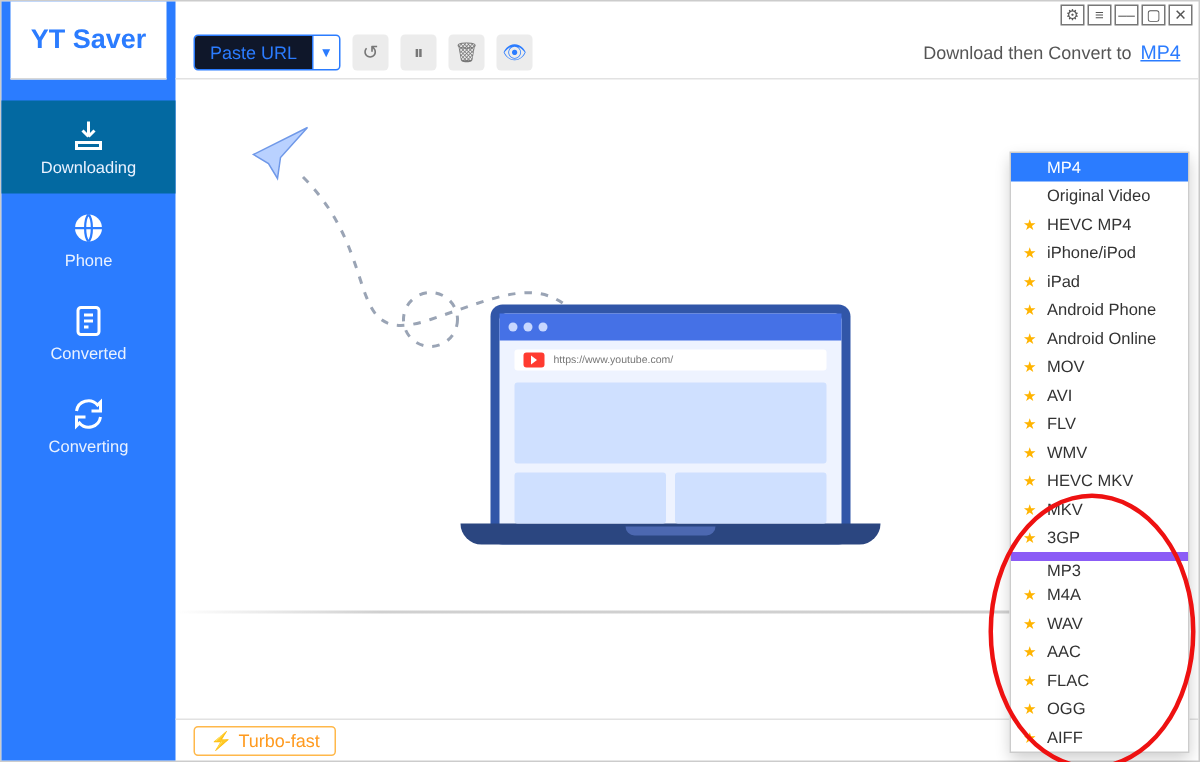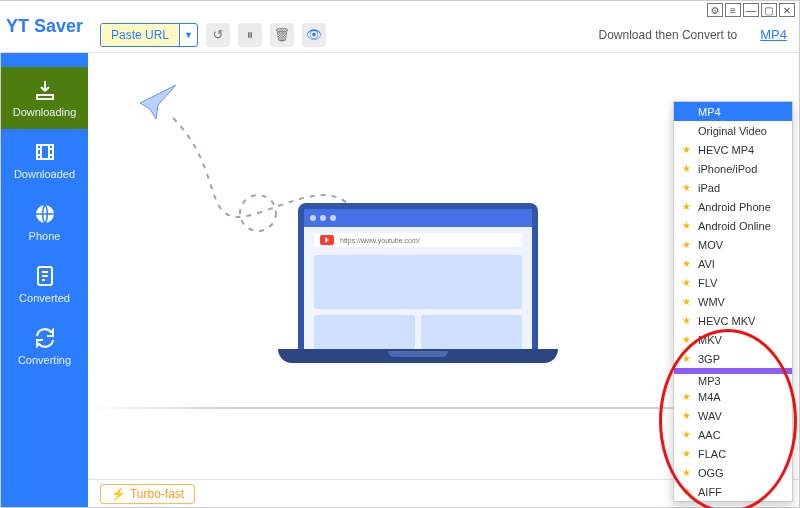--- a/index.html
+++ b/index.html
@@ -1,39 +1,39 @@
 <!DOCTYPE html>
 <html><head>
 <meta charset="utf-8">
 <style>
   * { box-sizing: border-box; margin: 0; padding: 0; }
   html, body { width: 800px; height: 508px; font-family: -apple-system, "Segoe UI", Arial, sans-serif; overflow: hidden; background: #fff; }
   .app { display: flex; width: 800px; height: 508px; border: 1px solid #ccc; position: relative; }
 
   
-  .sidebar { width: 87px; background: #2b7cff; color: #fff; display: flex; flex-direction: column; align-items: center; }
+  .sidebar { width: 116px; background: #2b7cff; color: #fff; display: flex; flex-direction: column; align-items: center; }
   .brand { width: 104px; height: 52px; background: #fff; color: #2b7cff; display: flex; align-items: center; justify-content: center; font-weight: 700; font-size: 18px; border-bottom: 1px solid #d8d8d8; }
   .nav { width: 100%; display: flex; flex-direction: column; padding-top: 14px; }
   .nav-item { display: flex; flex-direction: column; align-items: center; justify-content: center; height: 62px; font-size: 11px; color: #eaf2ff; cursor: pointer; }
-  .nav-item.active { background: #4d7c0f; }
+  .nav-item.active { background: #0369a1; }
   .nav-item .ico { width: 24px; height: 24px; margin-bottom: 4px; }
 
   
   .main { flex: 1; display: flex; flex-direction: column; position: relative; }
   .titlebar { height: 16px; display: flex; justify-content: flex-end; align-items: center; gap: 2px; padding: 2px 4px 0 0; }
   .titlebar .tb { width: 16px; height: 14px; border: 1px solid #777; display: flex; align-items: center; justify-content: center; font-size: 10px; color: #555; background: #fff; cursor: pointer; }
 
   .toolbar { height: 36px; display: flex; align-items: center; padding: 0 12px; gap: 8px; border-bottom: 1px solid #e2e2e2; }
   .paste { display: flex; border: 1px solid #2b7cff; border-radius: 3px; height: 24px; overflow: hidden; }
-  .paste-main { color: #2b7cff; font-size: 12px; padding: 0 10px; display: flex; align-items: center; background: #fef9c3; cursor: pointer; }
+  .paste-main { color: #2b7cff; font-size: 12px; padding: 0 10px; display: flex; align-items: center; background: #0f172a; cursor: pointer; }
   .paste-drop { width: 18px; border-left: 1px solid #2b7cff; display: flex; align-items: center; justify-content: center; color: #2b7cff; font-size: 9px; cursor: pointer; }
   .circ { width: 24px; height: 24px; border-radius: 3px; background: #ececec; display: flex; align-items: center; justify-content: center; color: #777; cursor: pointer; font-size: 13px; }
   .circ.eye { color: #2b7cff; }
   .toolbar-spacer { flex: 1; }
-  .convert-to { font-size: 12px; color: #555; display: flex; align-items: center; gap: 23px; }
+  .convert-to { font-size: 12px; color: #555; display: flex; align-items: center; gap: 6px; }
   .convert-link { color: #2b7cff; text-decoration: underline; cursor: pointer; font-size: 13px; }
 
   .content { flex: 1; position: relative; }
 
   
   .illus { position: absolute; left: 0; right: 0; top: 0; bottom: 0; }
   .plane { position: absolute; left: 50px; top: 30px; }
   .path { position: absolute; left: 80px; top: 60px; }
   .laptop { position: absolute; left: 190px; top: 150px; width: 280px; }
   .lap-screen { width: 240px; height: 160px; background: #3156a8; border-radius: 8px; margin: 0 auto; padding: 6px; }
@@ -75,27 +75,20 @@
 
   <div class="sidebar">
     <div class="brand">YT Saver</div>
     <div class="nav" id="nav">
         <div class="nav-item active">
           <span class="ico"><svg viewBox="0 0 24 24" fill="none" stroke="white" stroke-width="2">
               <path d="M12 3v10m0 0l-4-4m4 4l4-4"></path>
               <path d="M4 17h16v4H4z"></path>
             </svg></span>
           <span>Downloading</span>
-        </div>
-        <div class="nav-item">
-          <span class="ico"><svg viewBox="0 0 24 24" fill="none" stroke="white" stroke-width="2">
-              <rect x="4" y="5" width="16" height="14"></rect>
-              <path d="M8 5v14M16 5v14M4 9h4M4 15h4M16 9h4M16 15h4"></path>
-            </svg></span>
-          <span>Downloaded</span>
         </div>
         <div class="nav-item">
           <span class="ico"><svg viewBox="0 0 24 24" fill="white">
               <circle cx="12" cy="12" r="9" fill="white"></circle>
               <path d="M3 12h18M12 3c3 3 3 15 0 18M12 3c-3 3-3 15 0 18" stroke="#2b7cff" stroke-width="1.5" fill="none"></path>
             </svg></span>
           <span>Phone</span>
         </div>
         <div class="nav-item">
           <span class="ico"><svg viewBox="0 0 24 24" fill="none" stroke="white" stroke-width="2">

